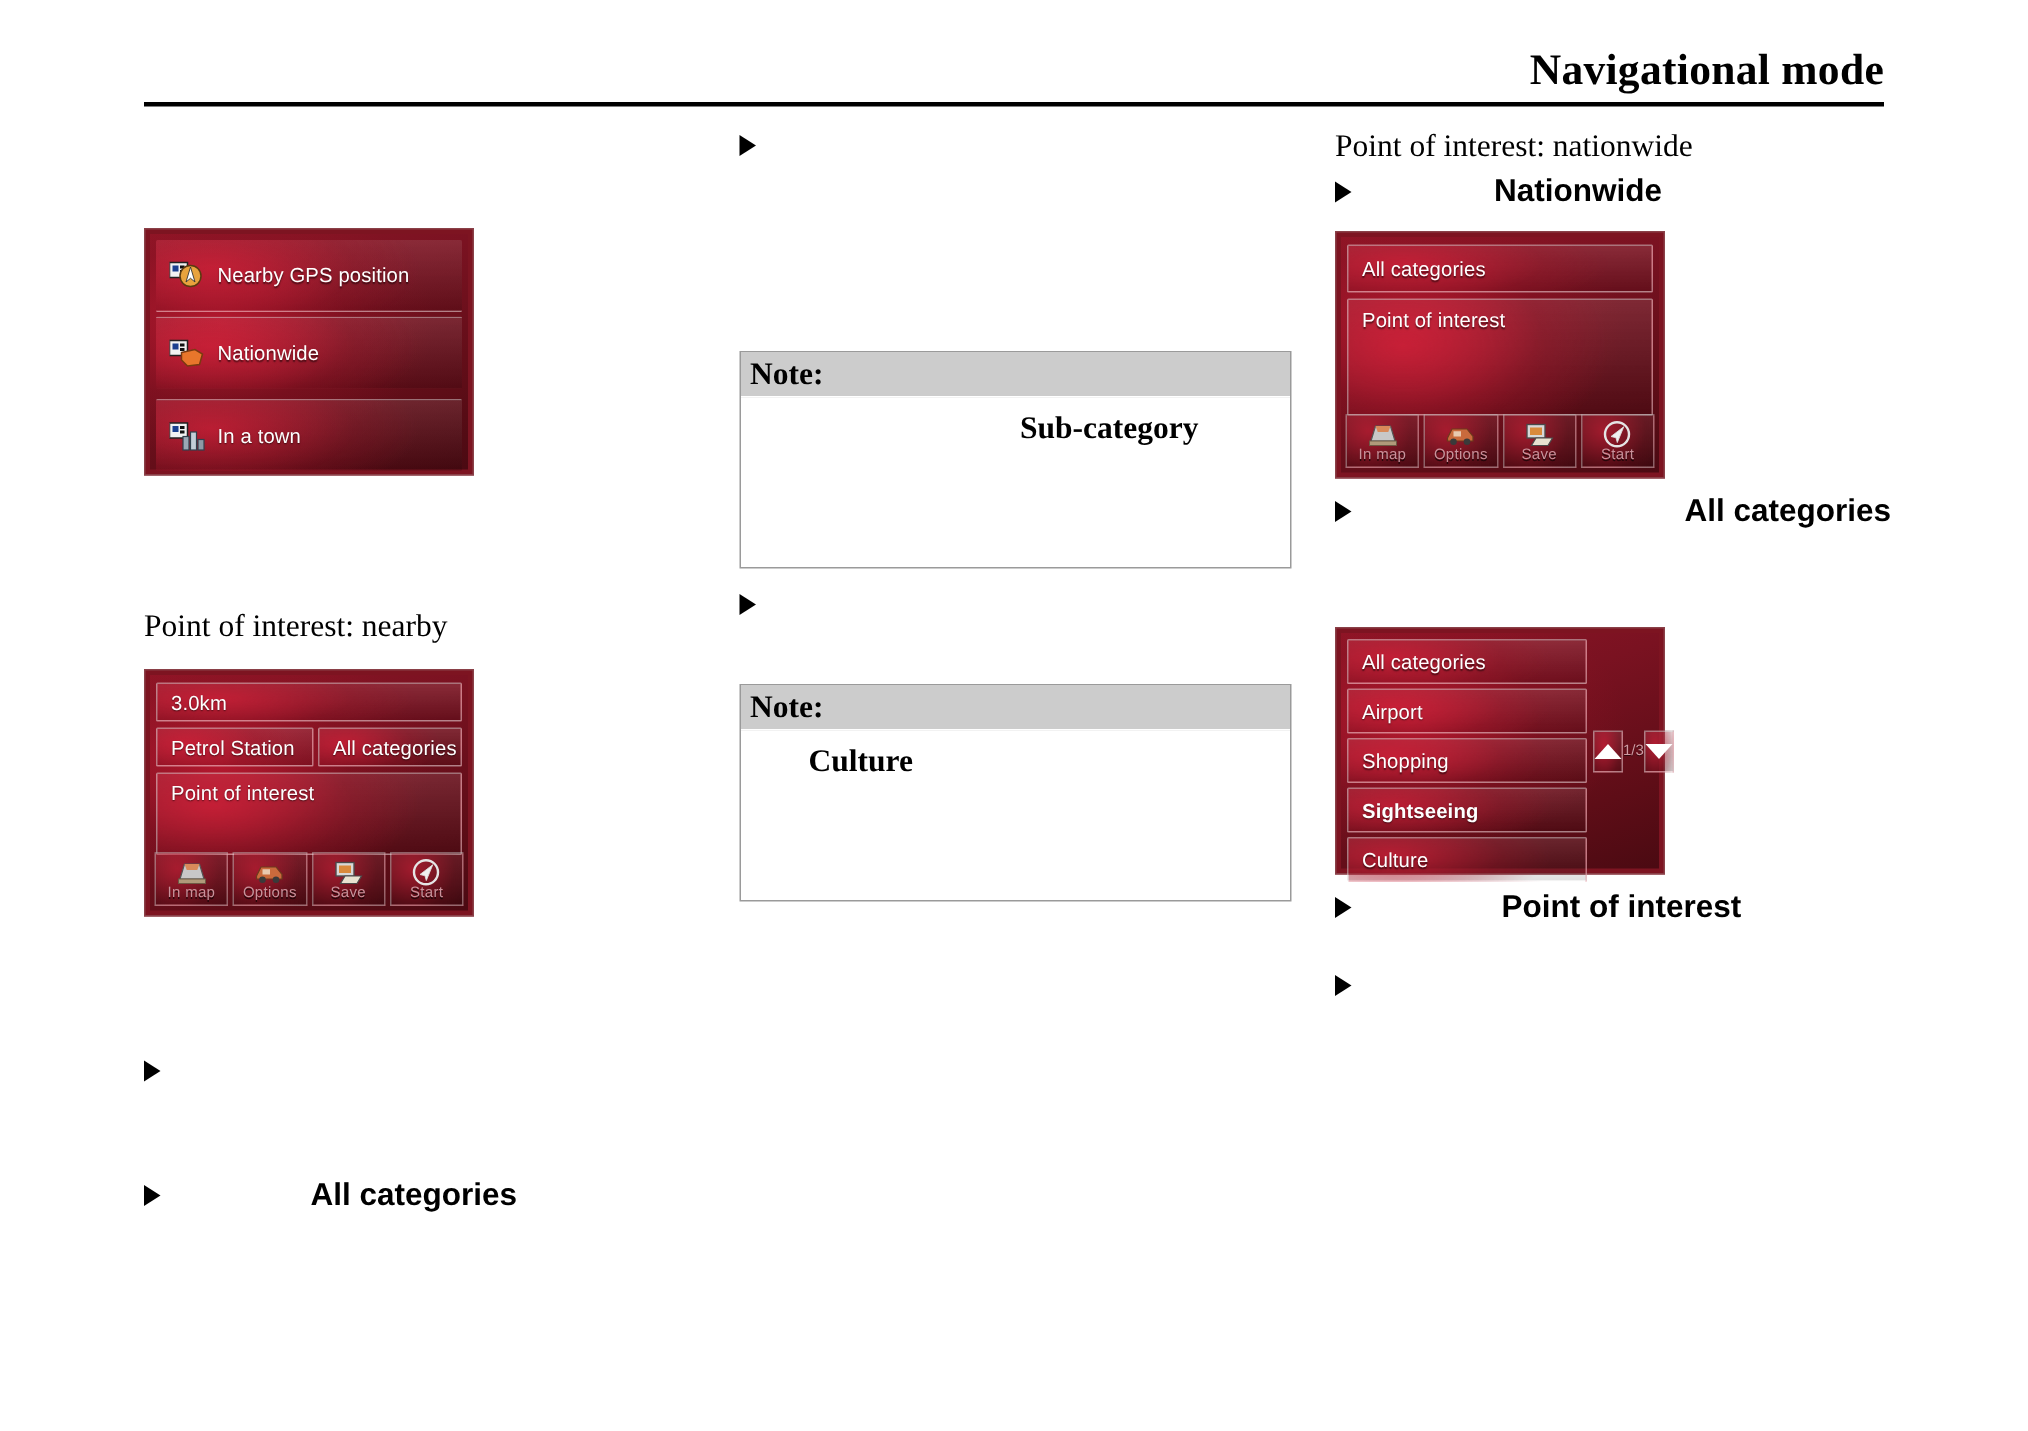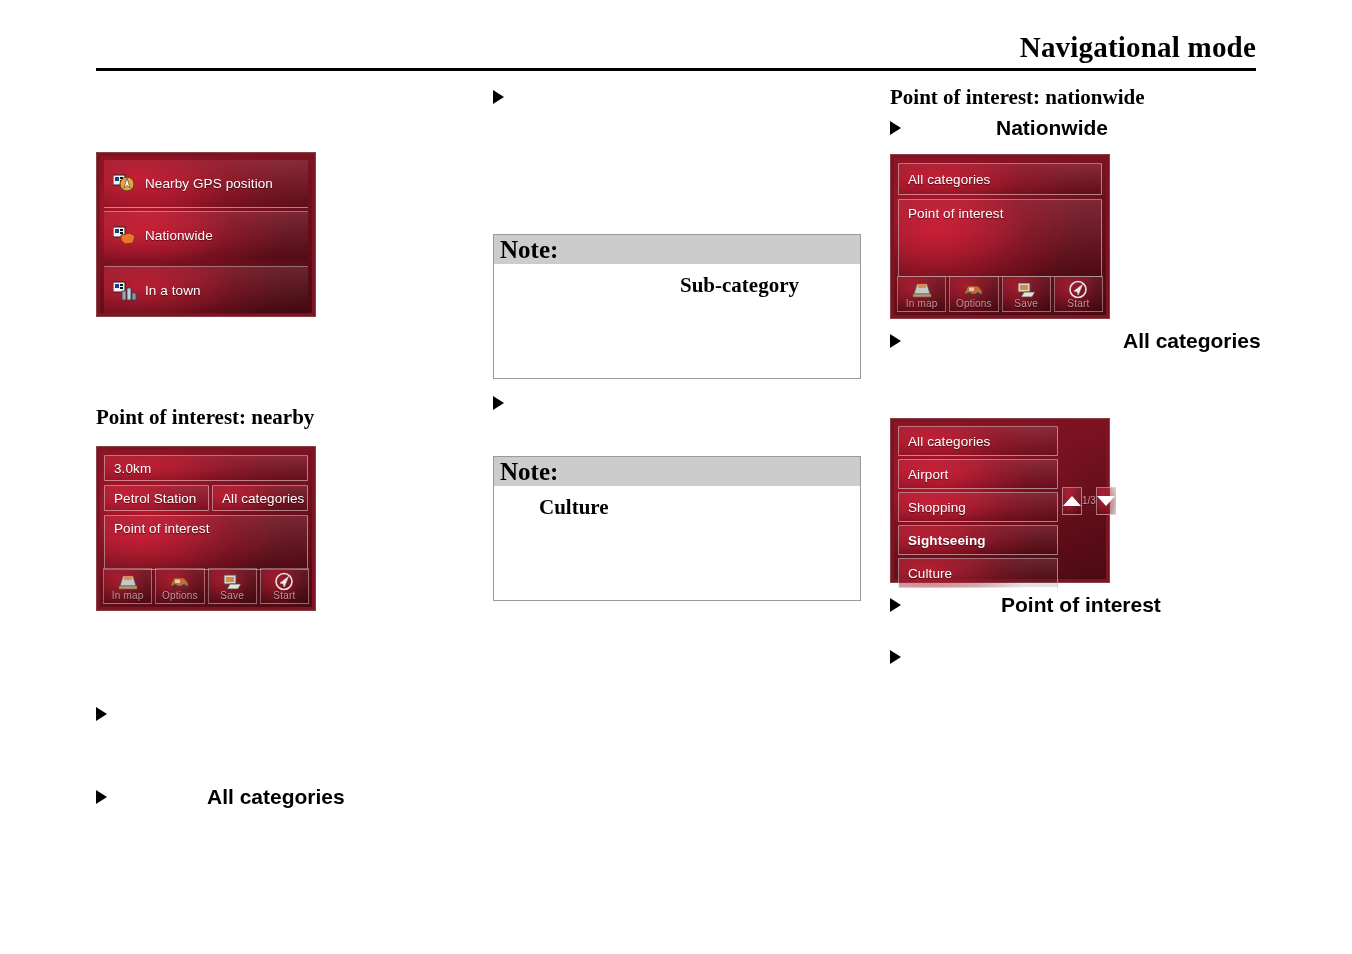--- a/index.html
+++ b/index.html
@@ -40,21 +40,21 @@
     left: 0;
     top: 38px;
     width: 1160px;
     height: 3px;
     background: #000;
   }
 
   
   .h-serif {
     font-family: "Liberation Serif", serif;
-    font-weight: bold;
+    font-weight: normal;
     font-size: 21px;
     color: #000;
     white-space: nowrap;
   }
   .lbl-sans {
     font-family: "Liberation Sans", sans-serif;
     font-weight: bold;
     font-size: 21px;
     color: #000;
     white-space: nowrap;
@@ -198,21 +198,21 @@
     background: #ffffff;
   }
   .note-head {
     background: #cccccc;
     height: 29px;
     display: flex;
     align-items: center;
     padding-left: 6px;
     font-family: "Liberation Serif", serif;
     font-weight: bold;
-    font-size: 25px;
+    font-size: 21px;
     color: #000;
     border-bottom: 1px solid #ffffff;
   }
   .note-body {
     position: relative;
     height: calc(100% - 30px);
   }
   .note-body .note-text {
     position: absolute;
     font-family: "Liberation Serif", serif;

